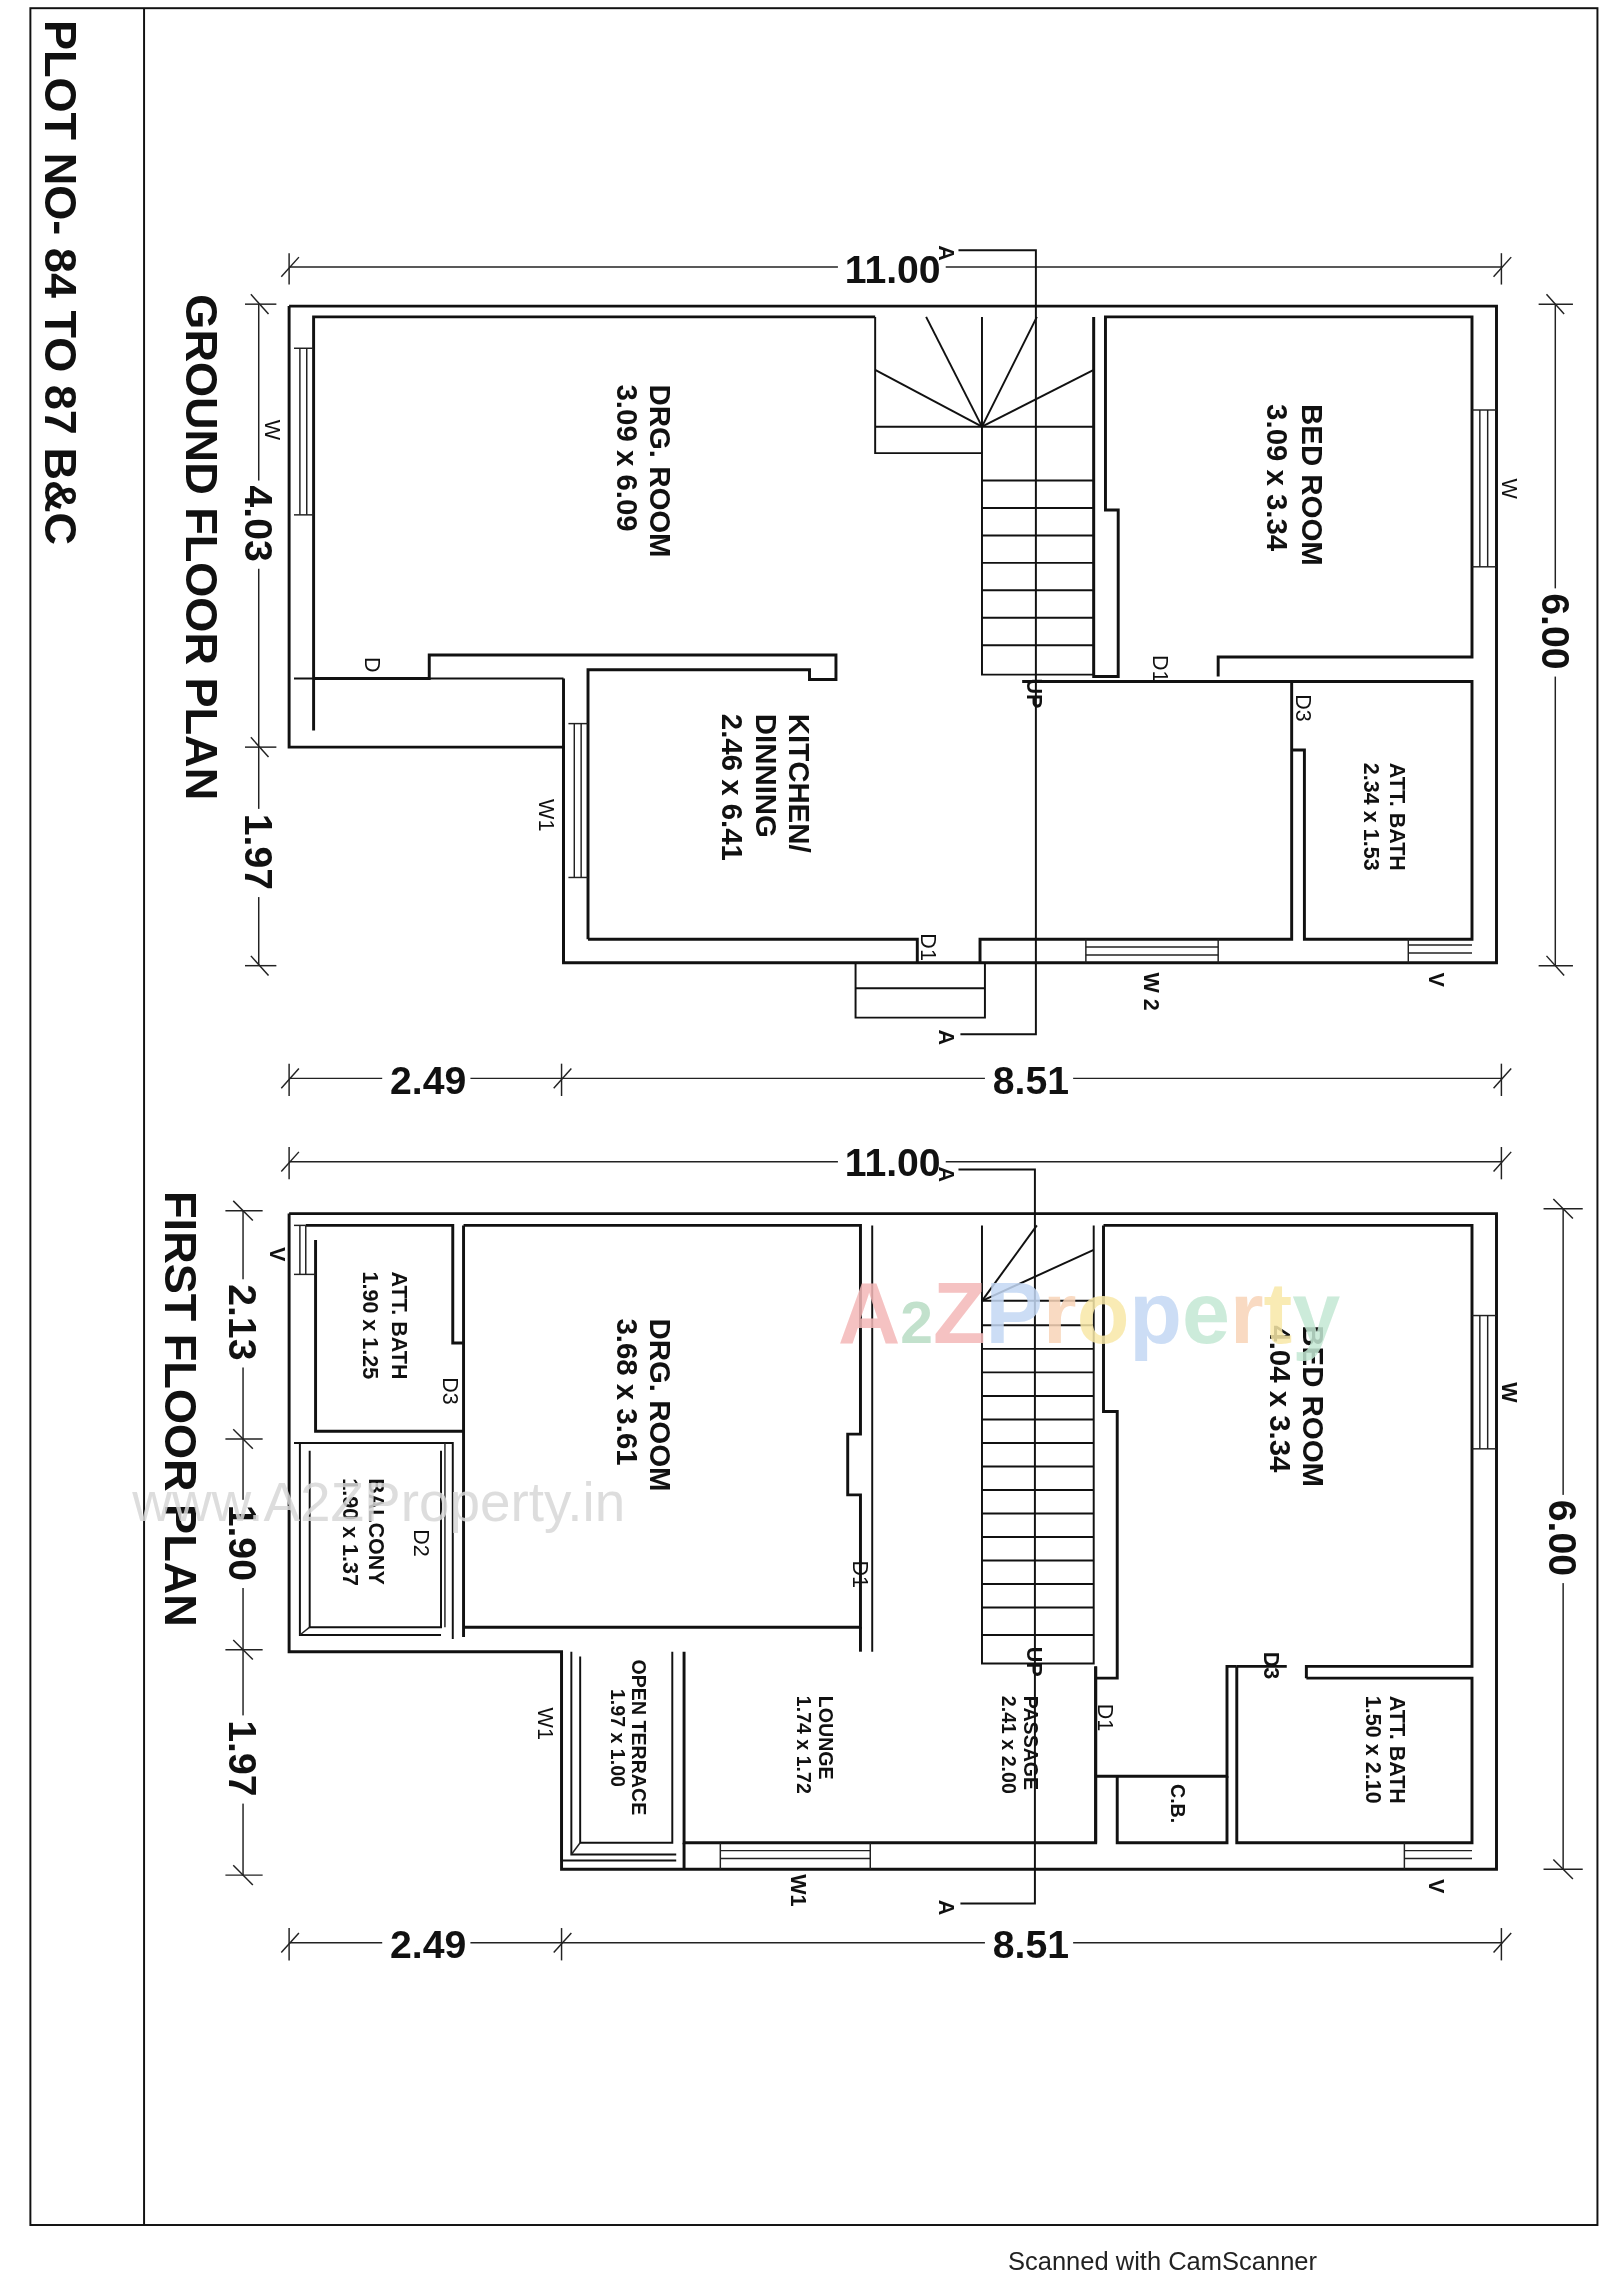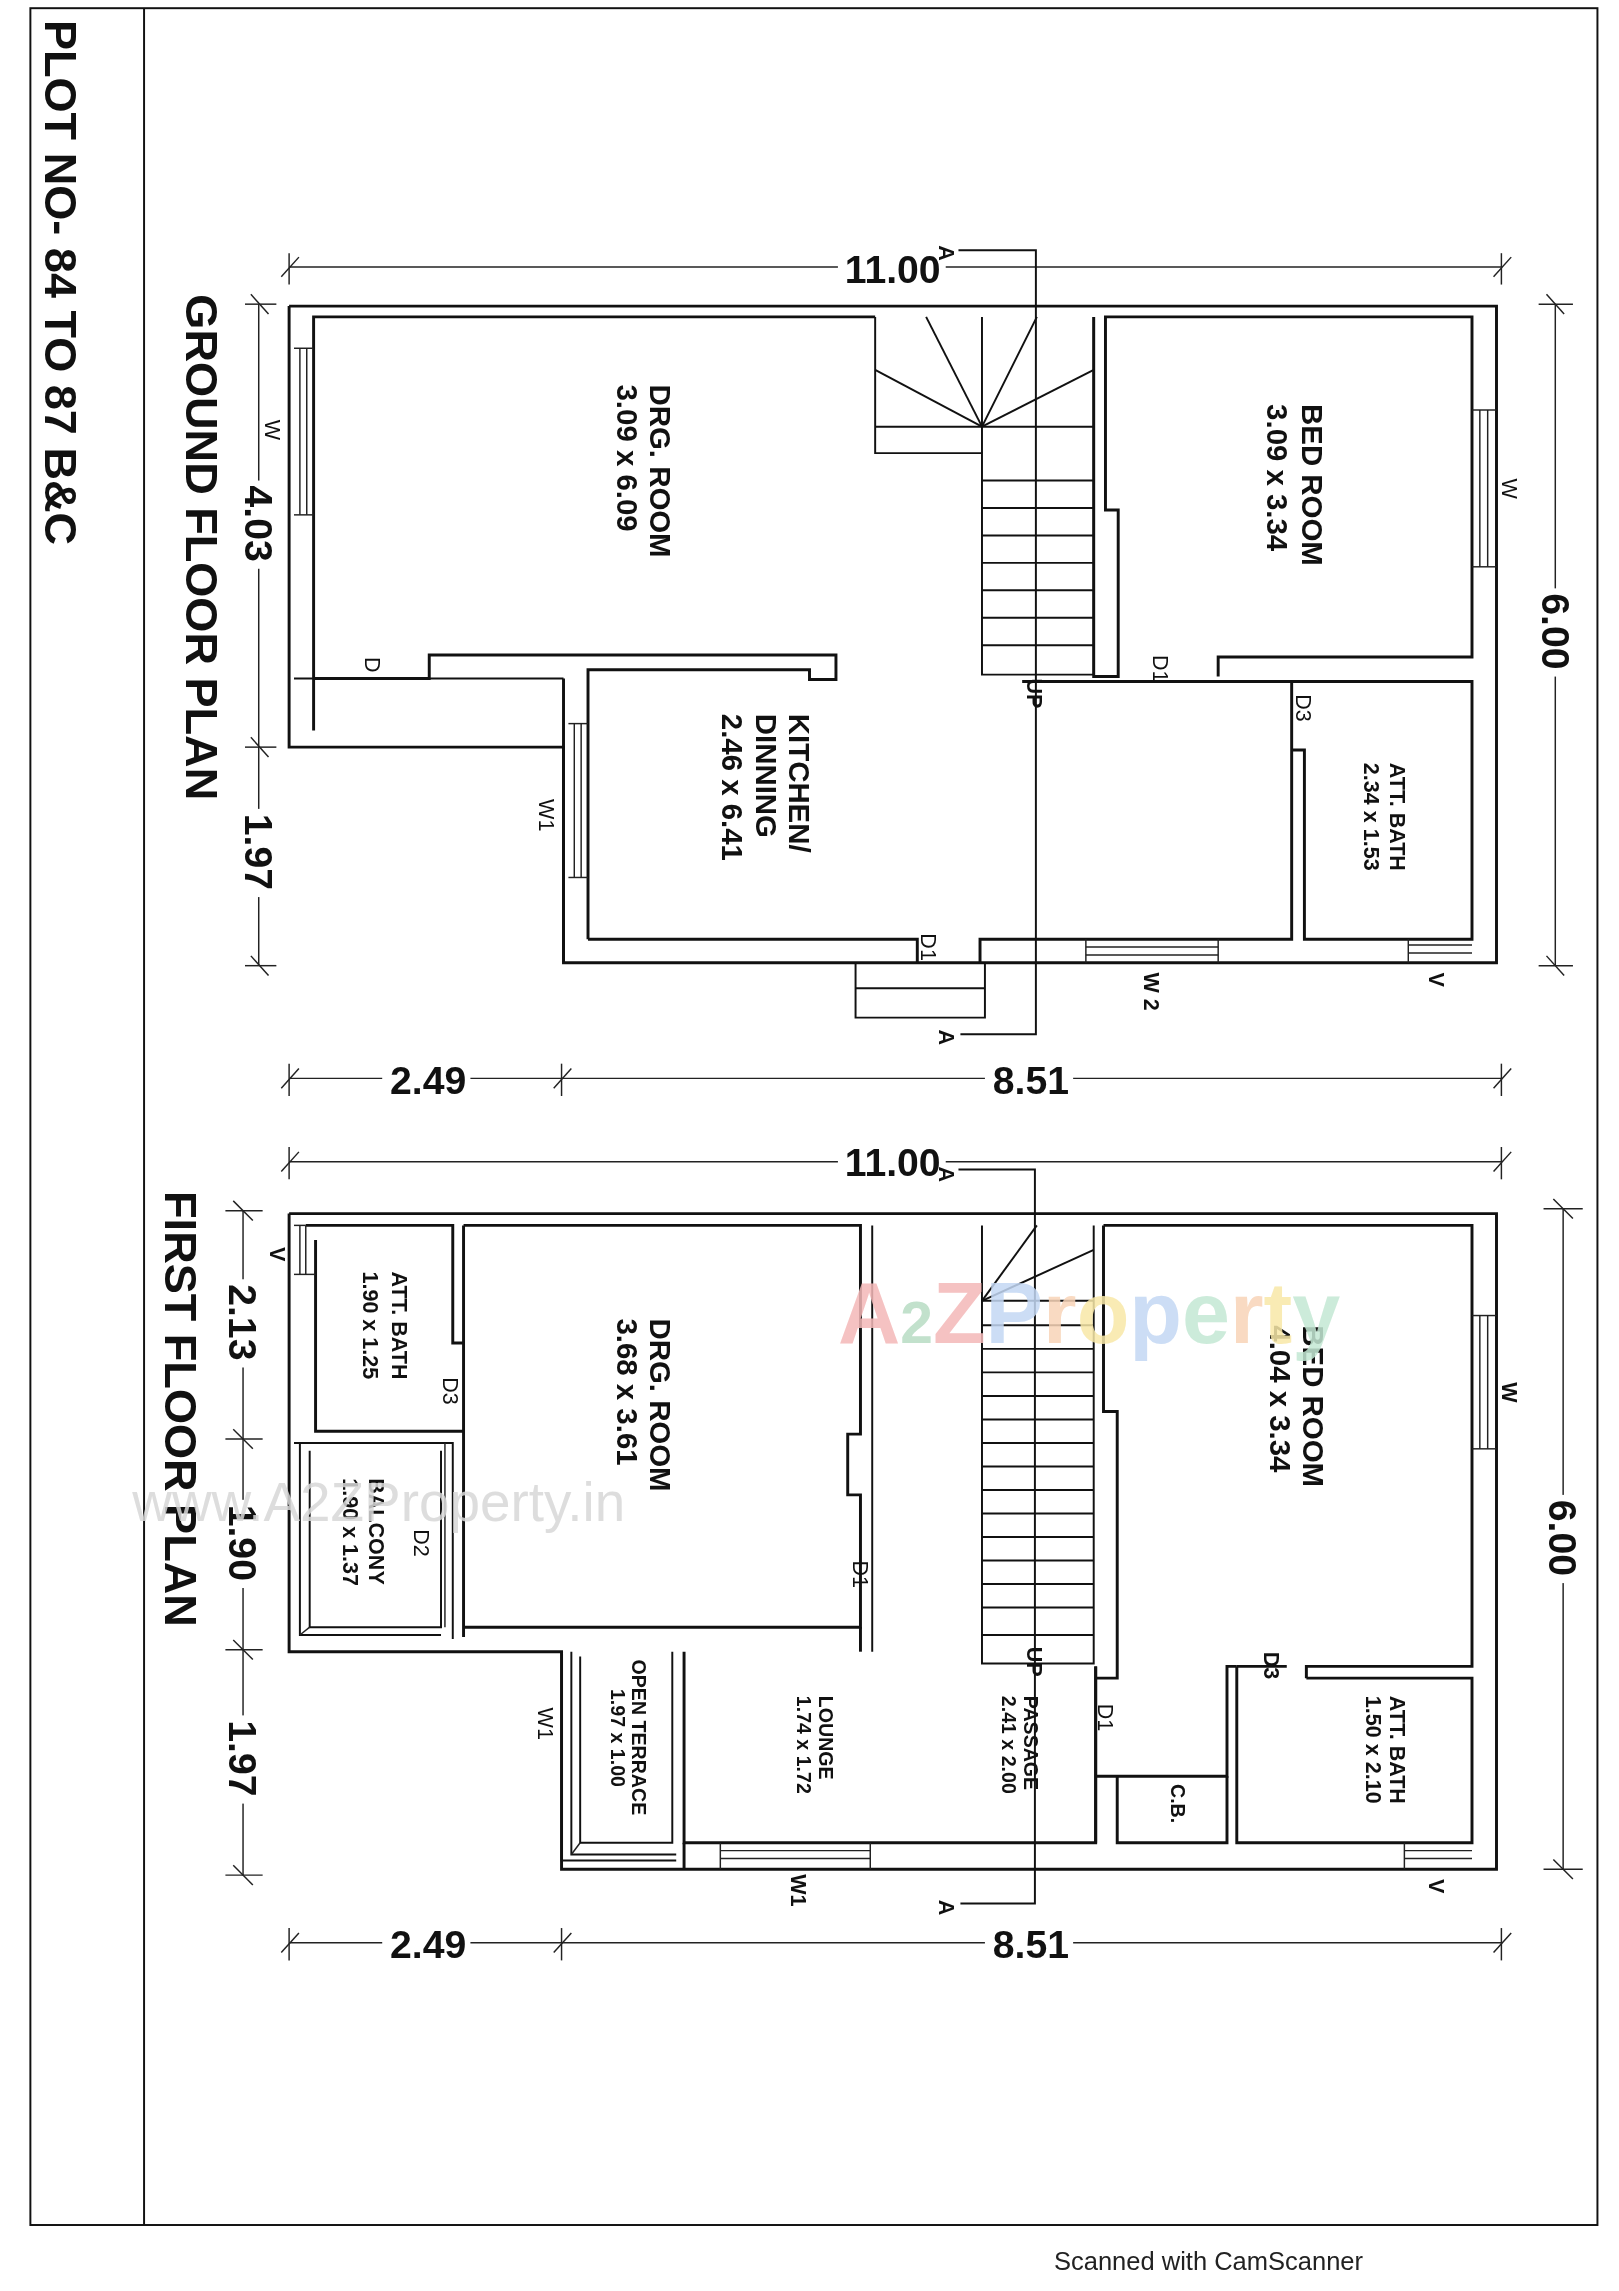--- a/index.html
+++ b/index.html
@@ -7,21 +7,21 @@
   svg{position:absolute;left:0;top:0;}
   .w{stroke:#111;stroke-width:3;fill:none;}
   .t{stroke:#111;stroke-width:2;fill:none;}
   .th{stroke:#222;stroke-width:1.5;fill:none;}
   .lbl{font-family:"Liberation Sans",sans-serif;font-weight:bold;fill:#111;}
   .dim{font-family:"Liberation Sans",sans-serif;font-weight:bold;fill:#111;font-size:40px;}
   .tag{font-family:"Liberation Sans",sans-serif;fill:#111;font-size:22px;}
   .title{font-family:"Liberation Sans",sans-serif;font-weight:bold;fill:#111;font-size:46px;}
   .wm1{font-family:"Liberation Sans",sans-serif;font-weight:bold;font-size:88px;}
   .wm2{font-family:"Liberation Sans",sans-serif;font-size:56px;fill:#d8d8d8;}
-  .footer{position:absolute;left:1054px;top:2247px;font-size:25.5px;color:#222;font-family:"Liberation Sans",sans-serif;}
+  .footer{position:absolute;left:1008px;top:2247px;font-size:25.5px;color:#222;font-family:"Liberation Sans",sans-serif;}
 </style>
 </head>
 <body>
 
 <svg width="1619" height="2292" viewBox="0 0 1652 2338" xmlns="http://www.w3.org/2000/svg">
 
   <rect x="31" y="8" width="1599" height="2262" class="t" stroke-width="2.5"></rect>
   <line x1="147" y1="8" x2="147" y2="2270" class="t"></line>
 
   <text class="title" transform="translate(46,20) rotate(90)" font-size="48">PLOT NO- 84 TO 87 B&amp;C</text>

